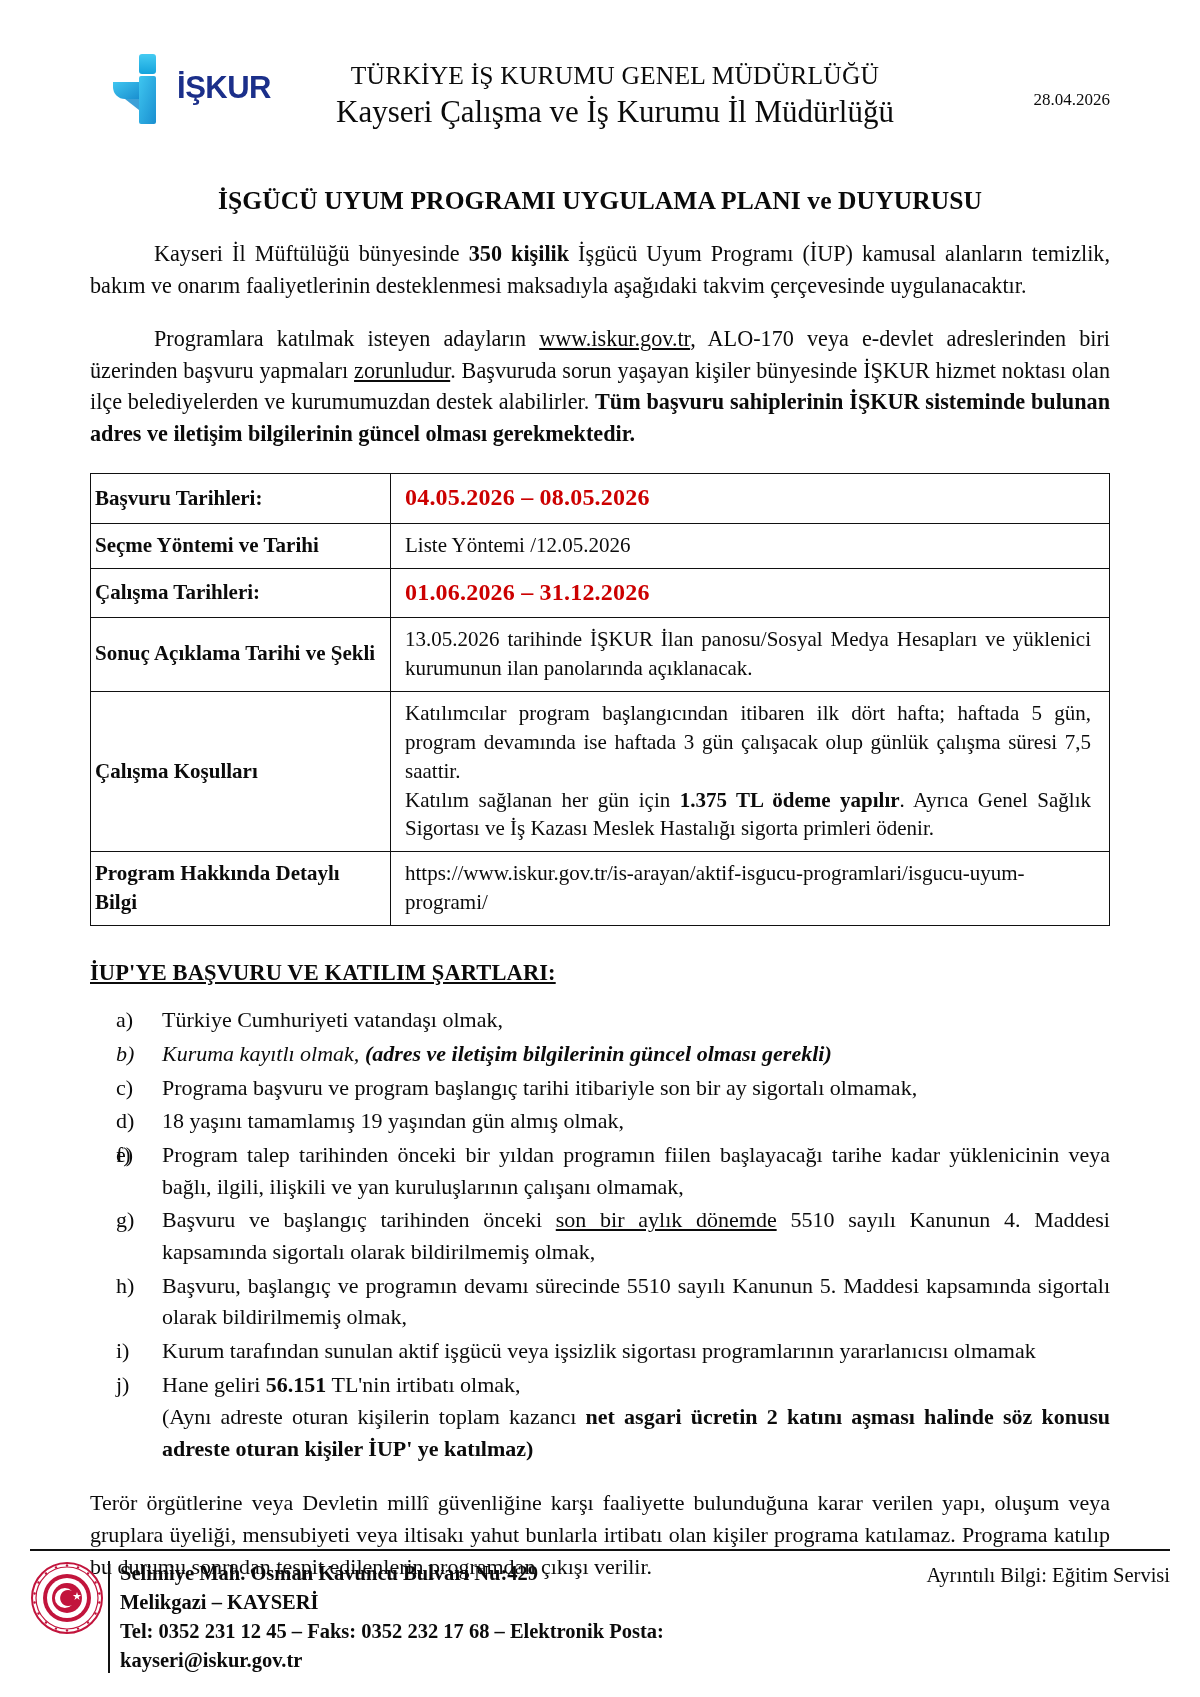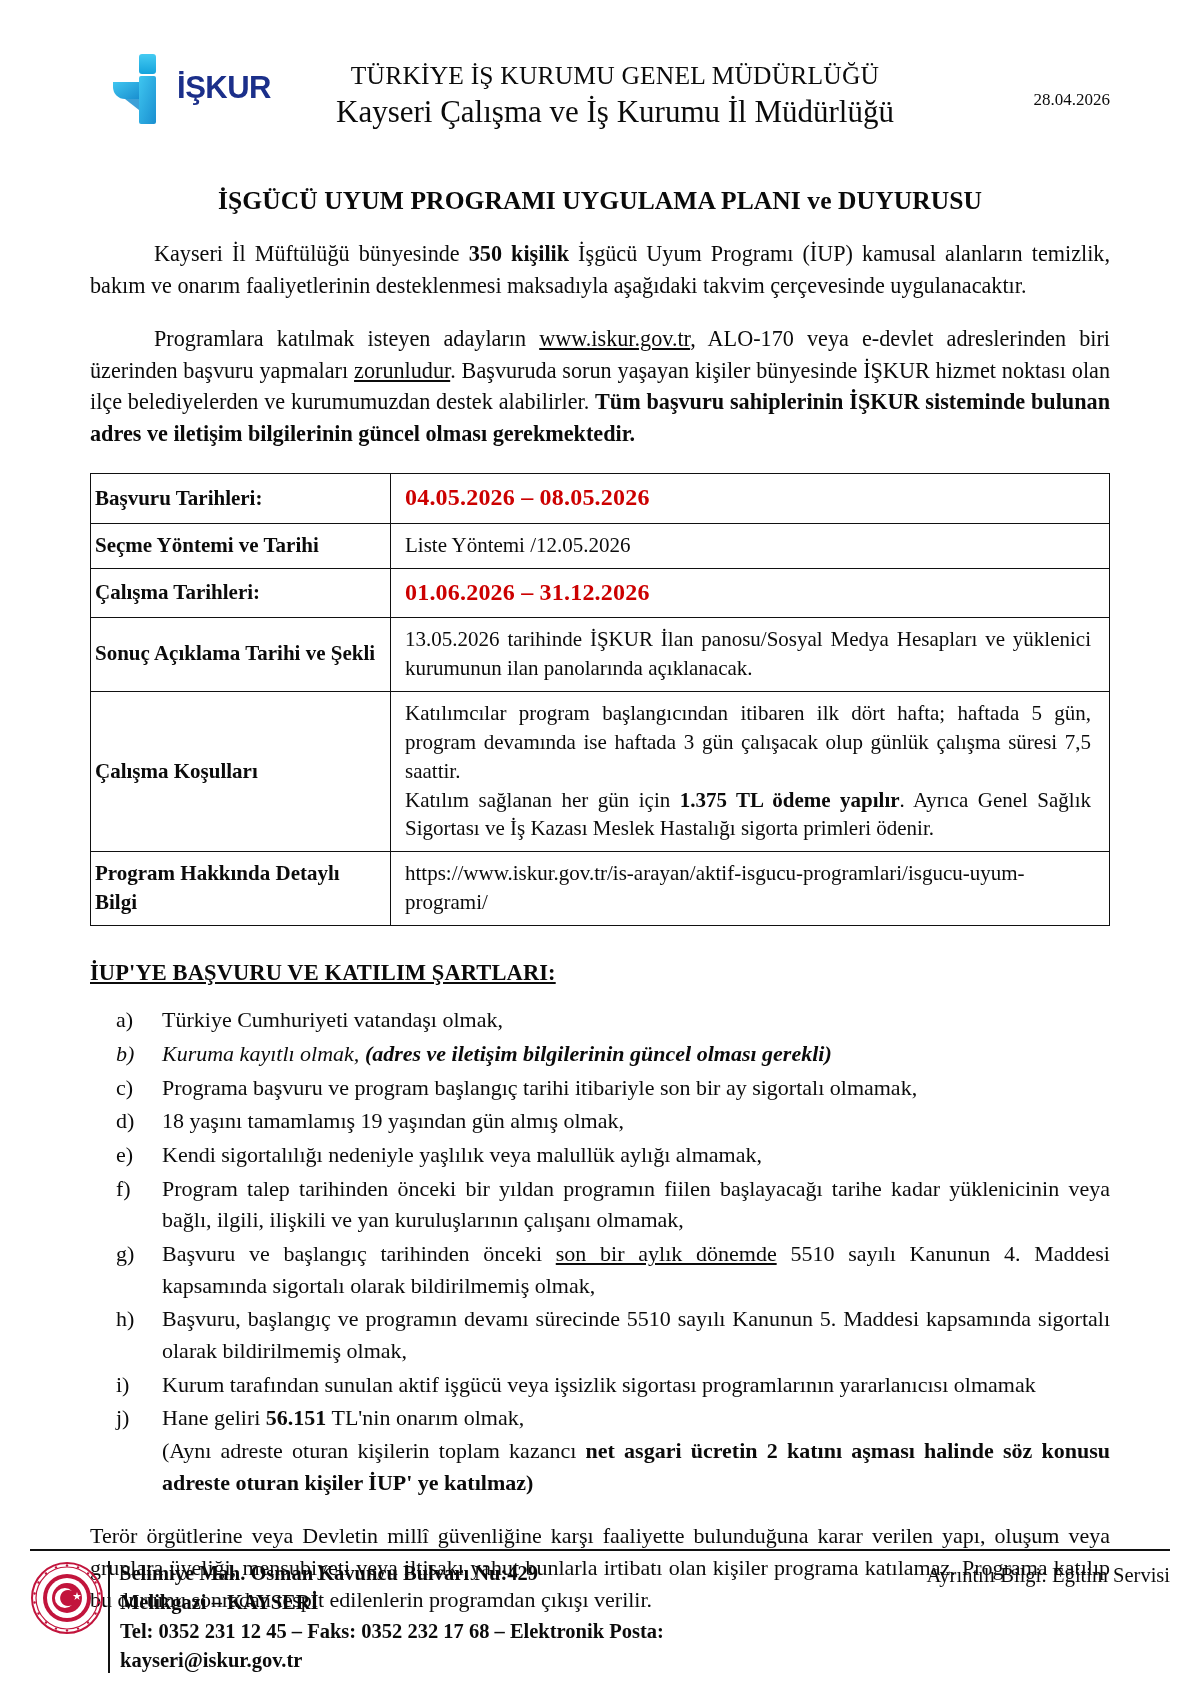--- a/index.html
+++ b/index.html
@@ -301,41 +301,41 @@
 
     <li>
       <span class="marker">c)</span><span>Programa başvuru ve program başlangıç tarihi itibariyle son bir ay sigortalı olmamak,</span>
     </li>
 
     <li>
       <span class="marker">d)</span><span>18 yaşını tamamlamış 19 yaşından gün almış olmak,</span>
     </li>
 
     <li>
-      <span class="marker">e)</span><span>Kendi sigortalılığı nedeniyle yaşlılık veya malullük aylığı almamak,</span>
+      <span class="marker">e)</span>
     </li>
 
     <li>
       <span class="marker">f)</span><span>Program talep tarihinden önceki bir yıldan programın fiilen başlayacağı tarihe kadar yüklenicinin veya bağlı, ilgili, ilişkili ve yan kuruluşlarının çalışanı olmamak,</span>
     </li>
 
     <li>
       <span class="marker">g)</span><span>Başvuru ve başlangıç tarihinden önceki </span><span class="u">son bir aylık dönemde</span><span> 5510 sayılı Kanunun 4. Maddesi kapsamında sigortalı olarak bildirilmemiş olmak,</span>
     </li>
 
     <li>
       <span class="marker">h)</span><span>Başvuru, başlangıç ve programın devamı sürecinde 5510 sayılı Kanunun 5. Maddesi kapsamında sigortalı olarak bildirilmemiş olmak,</span>
     </li>
 
     <li>
       <span class="marker">i)</span><span>Kurum tarafından sunulan aktif işgücü veya işsizlik sigortası programlarının yararlanıcısı olmamak</span>
     </li>
 
     <li>
-      <span class="marker">j)</span><span>Hane geliri </span><b>56.151</b><span> TL'nin onarım olmak,</span>
+      <span class="marker">j)</span><span>Hane geliri </span><b>56.151</b><span> TL'nin irtibatı olmak,</span>
       <span class="sub-note"><span>(Aynı adreste oturan kişilerin toplam kazancı </span><b>net asgari ücretin 2 katını aşması halinde söz konusu adreste oturan kişiler İUP' ye katılmaz)</b></span>
     </li>
 
   </ol>
 
   <p class="closing">Terör örgütlerine veya Devletin millî güvenliğine karşı faaliyette bulunduğuna karar verilen yapı, oluşum veya gruplara üyeliği, mensubiyeti veya iltisakı yahut bunlarla irtibatı olan kişiler programa katılamaz. Programa katılıp bu durumu sonradan tespit edilenlerin programdan çıkışı verilir.</p>
 
   <div class="footer">
     <div class="footer-rule"></div>
     <div class="footer-body">

